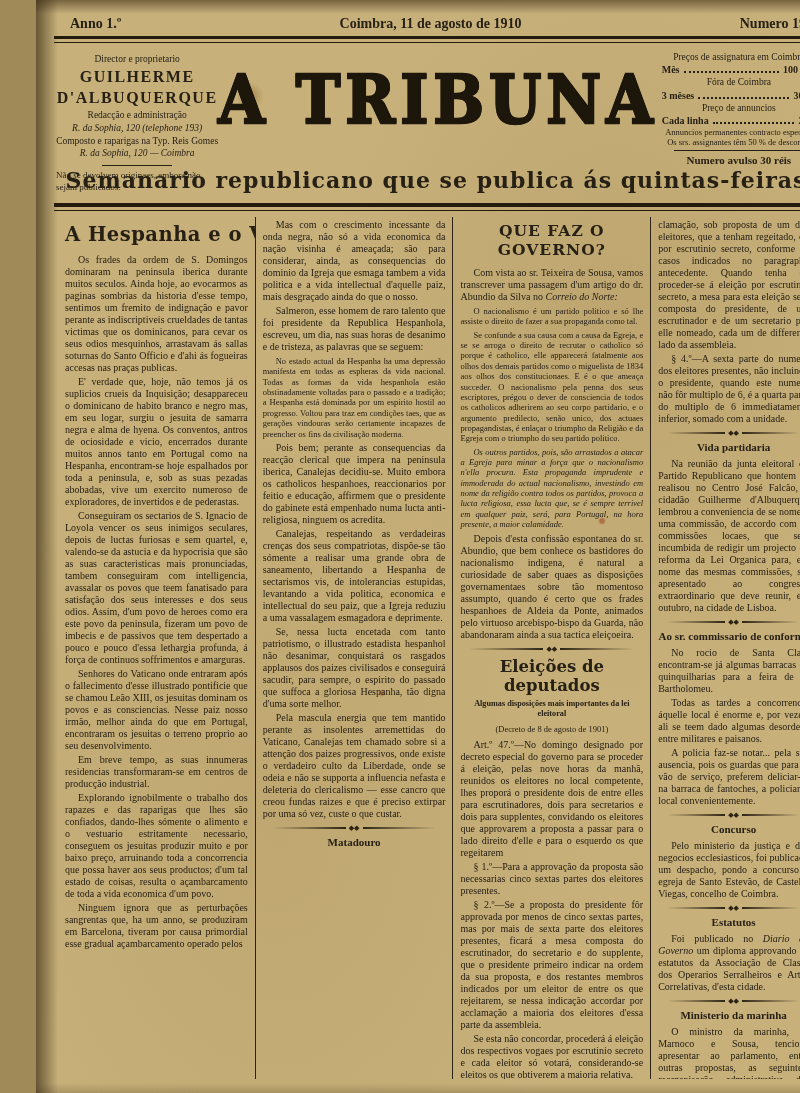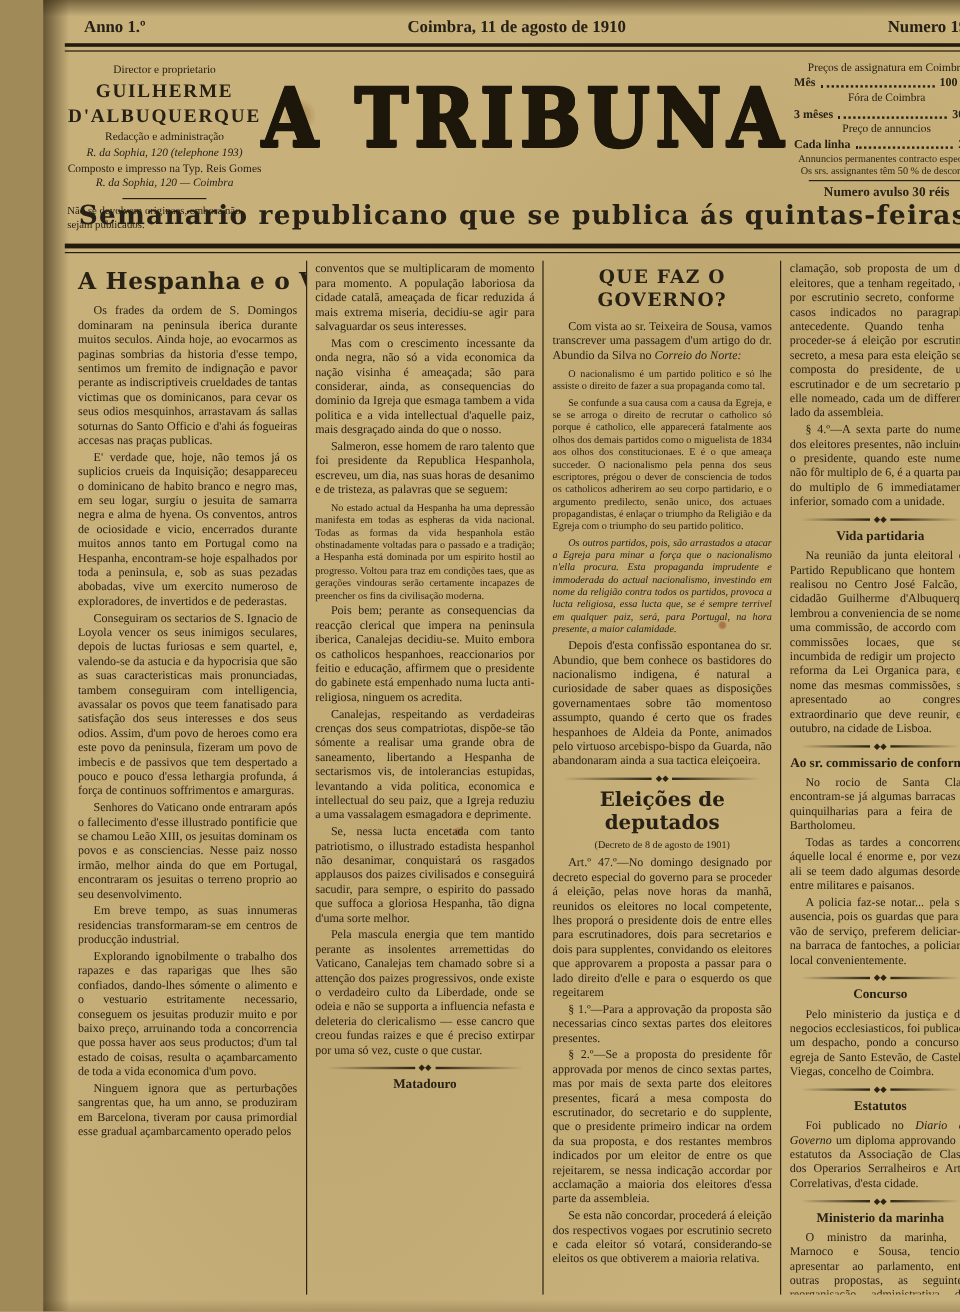--- a/index.html
+++ b/index.html
@@ -104,21 +104,21 @@
     <span>Numero 19</span>
   </div>
   <div class="rule-double"></div>
 
   <div class="masthead">
     <div class="mh-left">
       <div>Director e proprietario</div>
       <div class="small-caps">GUILHERME D'ALBUQUERQUE</div>
       <div>Redacção e administração</div>
       <div class="ital">R. da Sophia, 120 (telephone 193)</div>
-      <div>Composto e impresso na Typ. Reis Gomes</div>
+      <div>Composto e raparigas na Typ. Reis Gomes</div>
       <div class="ital">R. da Sophia, 120 — Coimbra</div>
       <hr>
       <div class="note">Não se devolvem originaes, embora não sejam publicados.</div>
     </div>
 
     <div class="mh-title">A TRIBUNA</div>
 
     <div class="mh-right">
       <div>Preços de assignatura em Coimbra</div>
       <div class="price-row">
@@ -155,21 +155,20 @@
       <p>Os frades da ordem de S. Domingos dominaram na peninsula iberica durante muitos seculos. Ainda hoje, ao evocarmos as paginas sombrias da historia d'esse tempo, sentimos um fremito de indignação e pavor perante as indiscriptiveis crueldades de tantas victimas que os dominicanos, para cevar os seus odios mesquinhos, arrastavam ás sallas soturnas do Santo Officio e d'ahi ás fogueiras accesas nas praças publicas.</p>
       <p>E' verdade que, hoje, não temos já os suplicios crueis da Inquisição; desappareceu o dominicano de habito branco e negro mas, em seu logar, surgiu o jesuita de samarra negra e alma de hyena. Os conventos, antros de ociosidade e vicio, encerrados durante muitos annos tanto em Portugal como na Hespanha, encontram-se hoje espalhados por toda a peninsula, e, sob as suas pezadas abobadas, vive um exercito numeroso de exploradores, de invertidos e de pederastas.</p>
       <p>Conseguiram os sectarios de S. Ignacio de Loyola vencer os seus inimigos seculares, depois de luctas furiosas e sem quartel, e, valendo-se da astucia e da hypocrisia que são as suas caracteristicas mais pronunciadas, tambem conseguiram com intelligencia, avassalar os povos que teem fanatisado para satisfação dos seus interesses e dos seus odios. Assim, d'um povo de heroes como era este povo da peninsula, fizeram um povo de imbecis e de passivos que tem despertado a pouco e pouco d'essa lethargia profunda, á força de continuos soffrimentos e amarguras.</p>
       <p>Senhores do Vaticano onde entraram após o fallecimento d'esse illustrado pontificie que se chamou Leão XIII, os jesuitas dominam os povos e as consciencias. Nesse paiz nosso irmão, melhor ainda do que em Portugal, encontraram os jesuitas o terreno proprio ao seu desenvolvimento.</p>
       <p>Em breve tempo, as suas innumeras residencias transformaram-se em centros de producção industrial.</p>
       <p>Explorando ignobilmente o trabalho dos rapazes e das raparigas que lhes são confiados, dando-lhes sómente o alimento e o vestuario estritamente necessario, conseguem os jesuitas produzir muito e por baixo preço, arruinando toda a concorrencia que possa haver aos seus productos; d'um tal estado de coisas, resulta o açambarcamento de toda a vida economica d'um povo.</p>
       <p>Ninguem ignora que as perturbações sangrentas que, ha um anno, se produziram em Barcelona, tiveram por causa primordial esse gradual açambarcamento operado pelos</p>
     </div>
 
     <div class="col sep">
-      <p class="noindent">conventos que se multiplicaram de momento para momento. A população laboriosa da cidade catalã, ameaçada de ficar reduzida á mais extrema miseria, decidiu-se agir para salvaguardar os seus interesses.</p>
       <p>Mas com o crescimento incessante da onda negra, não só a vida economica da nação visinha é ameaçada; são para considerar, ainda, as consequencias do dominio da Igreja que esmaga tambem a vida politica e a vida intellectual d'aquelle paiz, mais desgraçado ainda do que o nosso.</p>
       <p>Salmeron, esse homem de raro talento que foi presidente da Republica Hespanhola, escreveu, um dia, nas suas horas de desanimo e de tristeza, as palavras que se seguem:</p>
       <p class="smalltxt">No estado actual da Hespanha ha uma depressão manifesta em todas as espheras da vida nacional. Todas as formas da vida hespanhola estão obstinadamente voltadas para o passado e a tradição; a Hespanha está dominada por um espirito hostil ao progresso. Voltou para traz em condições taes, que as gerações vindouras serão certamente incapazes de preencher os fins da civilisação moderna.</p>
       <p>Pois bem; perante as consequencias da reacção clerical que impera na peninsula iberica, Canalejas decidiu-se. Muito embora os catholicos hespanhoes, reaccionarios por feitio e educação, affirmem que o presidente do gabinete está empenhado numa lucta anti-religiosa, ninguem os acredita.</p>
       <p>Canalejas, respeitando as verdadeiras crenças dos seus compatriotas, dispõe-se tão sómente a realisar uma grande obra de saneamento, libertando a Hespanha de sectarismos vis, de intolerancias estupidas, levantando a vida politica, economica e intellectual do seu paiz, que a Igreja reduziu a uma vassalagem esmagadora e deprimente.</p>
       <p>Se, nessa lucta encetada com tanto patriotismo, o illustrado estadista hespanhol não desanimar, conquistará os rasgados applausos dos paizes civilisados e conseguirá sacudir, para sempre, o espirito do passado que suffoca a gloriosa Hespanha, tão digna d'uma sorte melhor.</p>
       <p>Pela mascula energia que tem mantido perante as insolentes arremettidas do Vaticano, Canalejas tem chamado sobre si a attenção dos paizes progressivos, onde existe o verdadeiro culto da Liberdade, onde se odeia e não se supporta a influencia nefasta e deleteria do clericalismo — esse cancro que creou fundas raizes e que é preciso extirpar por uma só vez, custe o que custar.</p>
       <div class="divider">
           <span class="gem">◆◆</span>
         </div>
@@ -180,20 +179,21 @@
       <div class="h-gov">QUE FAZ O GOVERNO?</div>
       <p><span>Com vista ao sr. Teixeira de Sousa, vamos transcrever uma passagem d'um artigo do dr. Abundio da Silva no </span><span class="itspan">Correio do Norte:</span></p>
       <p class="smalltxt">O nacionalismo é um partido politico e só lhe assiste o direito de fazer a sua propaganda como tal.</p>
       <p class="smalltxt">Se confunde a sua causa com a causa da Egreja, e se se arroga o direito de recrutar o catholico só porque é catholico, elle apparecerá fatalmente aos olhos dos demais partidos como o miguelista de 1834 aos olhos dos constitucionaes. E é o que ameaça succeder. O nacionalismo pela penna dos seus escriptores, prégou o dever de consciencia de todos os catholicos adherirem ao seu corpo partidario, e o argumento predilecto, senão unico, dos actuaes propagandistas, é enlaçar o triumpho da Religião e da Egreja com o triumpho do seu partido politico.</p>
       <p class="smalltxt it">Os outros partidos, pois, são arrastados a atacar a Egreja para minar a força que o nacionalismo n'ella procura. Esta propaganda imprudente e immoderada do actual nacionalismo, investindo em nome da religião contra todos os partidos, provoca a lucta religiosa, essa lucta que, se é sempre terrivel em qualquer paiz, será, para Portugal, na hora presente, a maior calamidade.</p>
       <p>Depois d'esta confissão espontanea do sr. Abundio, que bem conhece os bastidores do nacionalismo indigena, é natural a curiosidade de saber quaes as disposições governamentaes sobre tão momentoso assumpto, quando é certo que os frades hespanhoes de Aldeia da Ponte, animados pelo virtuoso arcebispo-bispo da Guarda, não abandonaram ainda a sua tactica eleiçoeira.</p>
       <div class="divider">
           <span class="gem">◆◆</span>
         </div>
       <div class="h-eleicoes">Eleições de deputados</div>
+      <div class="h-sub">Algumas disposições mais importantes da lei eleitoral</div>
       <div class="h-decreto">(Decreto de 8 de agosto de 1901)</div>
       <p>Art.º 47.º—No domingo designado por decreto especial do governo para se proceder á eleição, pelas nove horas da manhã, reunidos os eleitores no local competente, lhes proporá o presidente dois de entre elles para escrutinadores, dois para secretarios e dois para supplentes, convidando os eleitores que approvarem a proposta a passar para o lado direito d'elle e para o esquerdo os que regeitarem</p>
       <p>§ 1.º—Para a approvação da proposta são necessarias cinco sextas partes dos eleitores presentes.</p>
       <p>§ 2.º—Se a proposta do presidente fôr approvada por menos de cinco sextas partes, mas por mais de sexta parte dos eleitores presentes, ficará a mesa composta do escrutinador, do secretario e do supplente, que o presidente primeiro indicar na ordem da sua proposta, e dos restantes membros indicados por um eleitor de entre os que rejeitarem, se nessa indicação accordar por acclamação a maioria dos eleitores d'essa parte da assembleia.</p>
       <p>Se esta não concordar, procederá á eleição dos respectivos vogaes por escrutinio secreto e cada eleitor só votará, considerando-se eleitos os que obtiverem a maioria relativa.</p>
 
     </div>
 
     <div class="col">
       <p class="noindent">clamação, sob proposta de um dos eleitores, que a tenham regeitado, ou por escrutinio secreto, conforme os casos indicados no paragrapho antecedente. Quando tenha de proceder-se á eleição por escrutinio secreto, a mesa para esta eleição será composta do presidente, de um escrutinador e de um secretario por elle nomeado, cada um de differente lado da assembleia.</p>

